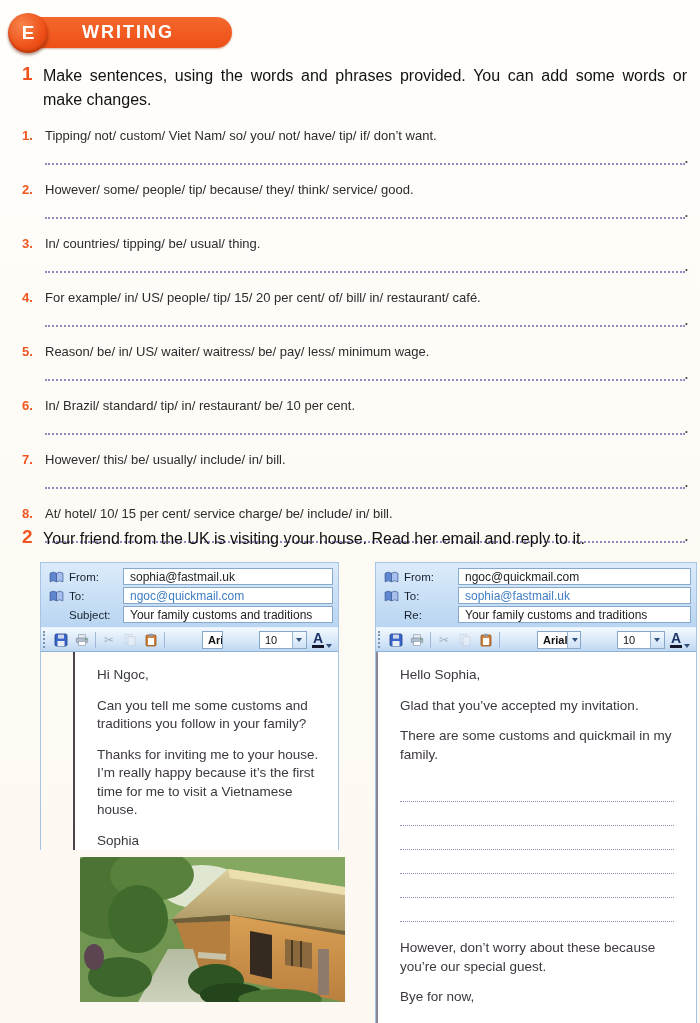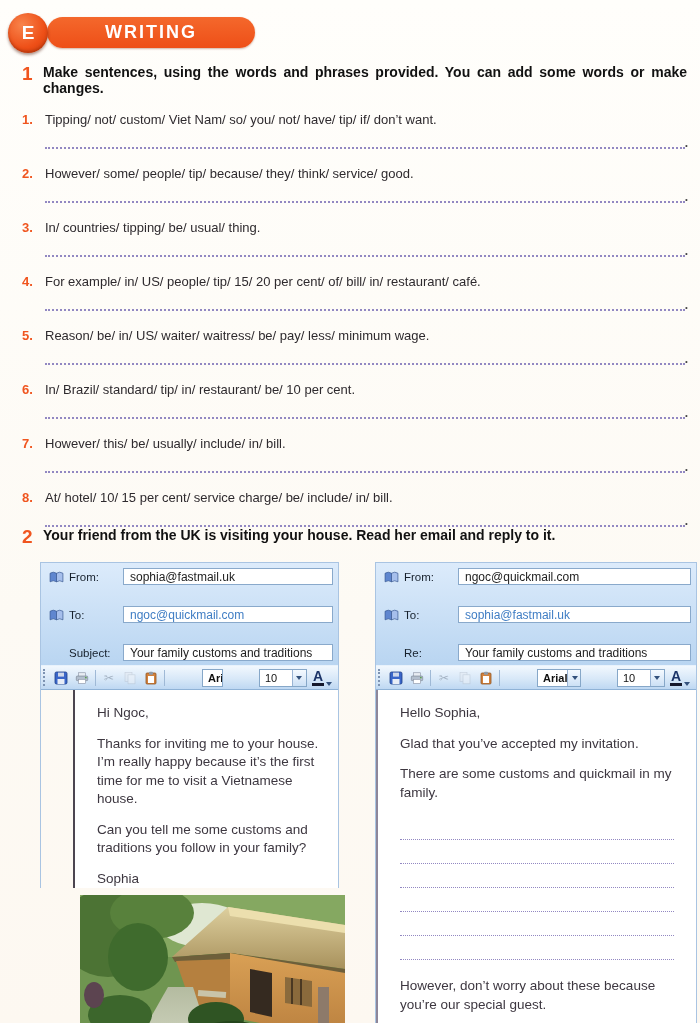--- a/index.html
+++ b/index.html
@@ -6,39 +6,39 @@
   html,body { background:#e9e9e9; }
   .page {
     position:relative; width:700px; height:1023px; margin:0 auto;
     background:linear-gradient(180deg,#fffefb 0%,#fdfaf4 60%,#fdf8f1 100%);
     font-family:"Liberation Sans", sans-serif; overflow:hidden; color:#222;
   }
 
   
   .banner-wrap { position:absolute; top:13px; left:8px; width:260px; height:46px; }
   .banner {
-    position:absolute; left:39px; top:4px; width:208px; height:31px;
+    position:absolute; left:16px; top:4px; width:208px; height:31px;
     background:linear-gradient(180deg,#f4682c,#ee4f17);
     border-radius:16px; display:flex; align-items:center; justify-content:center;
     color:#fff; font-weight:bold; font-size:18px; letter-spacing:2px;
     box-shadow:0 1px 2px rgba(120,40,0,.35);
   }
   .badge {
     position:absolute; left:0; top:0; width:40px; height:40px; border-radius:50%;
     background:radial-gradient(circle at 35% 30%,#f8844c,#ee4f17 60%,#c63c0c);
     display:flex; align-items:center; justify-content:center;
     color:#fff; font-weight:bold; font-size:19px;
     box-shadow:0 2px 3px rgba(80,20,0,.45), inset 0 -2px 3px rgba(120,30,0,.4);
   }
 
   
   .ex1 { position:absolute; top:64px; left:22px; right:13px; }
   .ex-head { display:flex; }
   .ex-num { width:21px; color:#f0551f; font-weight:bold; font-size:19px; line-height:19px; }
-  .ex-instr { flex:1; font-weight:bold; font-size:14px; line-height:16px; text-align:justify; color:#111; }
+  .ex-instr { flex:1; font-weight:normal; font-size:16px; line-height:24px; text-align:justify; color:#111; }
 
   .items { margin-top:15px; }
   .item-row { display:flex; }
   .item-num { width:23px; color:#f0551f; font-weight:bold; font-size:13px; line-height:18px; }
   .item-text { flex:1; font-size:13px; line-height:18px; color:#2e2a2e; }
   .ans {
     margin:13px 2px 16px 23px; height:7px; position:relative;
     border-bottom:2px dotted #9288c2;
   }
   .ans .dot { position:absolute; right:-3px; top:-6px; color:#444; font-size:12px; font-weight:bold; }
@@ -48,21 +48,21 @@
 
   
   .emails { position:absolute; top:562px; left:40px; right:3px; display:flex; gap:36px; }
   .col-left { width:299px; flex:none; }
   .col-right { flex:1; min-width:0; }
 
   .email { border:1px solid #a9c4e2; border-bottom:none; }
   .em-header {
     background:linear-gradient(180deg,#dcebfb,#b9d5f1);
     padding:5px 5px 4px 6px;
-    display:grid; grid-template-columns:22px 54px 1fr; row-gap:21px; align-items:center;
+    display:grid; grid-template-columns:22px 54px 1fr; row-gap:2px; align-items:center;
   }
   .em-label { font-size:11.5px; color:#16202c; }
   .em-field {
     background:#fff; border:1px solid #89a9cb; font-size:12px; color:#222;
     padding:2px 5px 2px 6px; height:17px; line-height:12px; overflow:hidden; white-space:nowrap;
   }
   .em-field.link { color:#3f7dc4; }
   .book-ico { width:15px; height:12px; display:block; margin-left:2px; }
 
   .toolbar {
@@ -267,22 +267,22 @@
               </span>
           </div>
           <div class="fontcolor">
             <span class="A">A</span>
             <span class="tri"></span>
           </div>
         </div>
 
         <div class="em-body">
           <p>Hi Ngoc,</p>
+          <p>Can you tell me some customs and traditions you follow in your family?</p>
           <p>Thanks for inviting me to your house. I’m really happy because it’s the first time for me to visit a Vietnamese house.</p>
-          <p>Can you tell me some customs and traditions you follow in your family?</p>
           <p>Sophia</p>
         </div>
       </div>
 
       <svg class="photo" viewBox="0 0 265 145" preserveAspectRatio="none">
         <defs>
           <linearGradient id="g-roof" x1="0" y1="0" x2="0" y2="1">
               <stop offset="0" stop-color="#ddcf9e"></stop>
               <stop offset="1" stop-color="#a8915c"></stop>
             </linearGradient>

